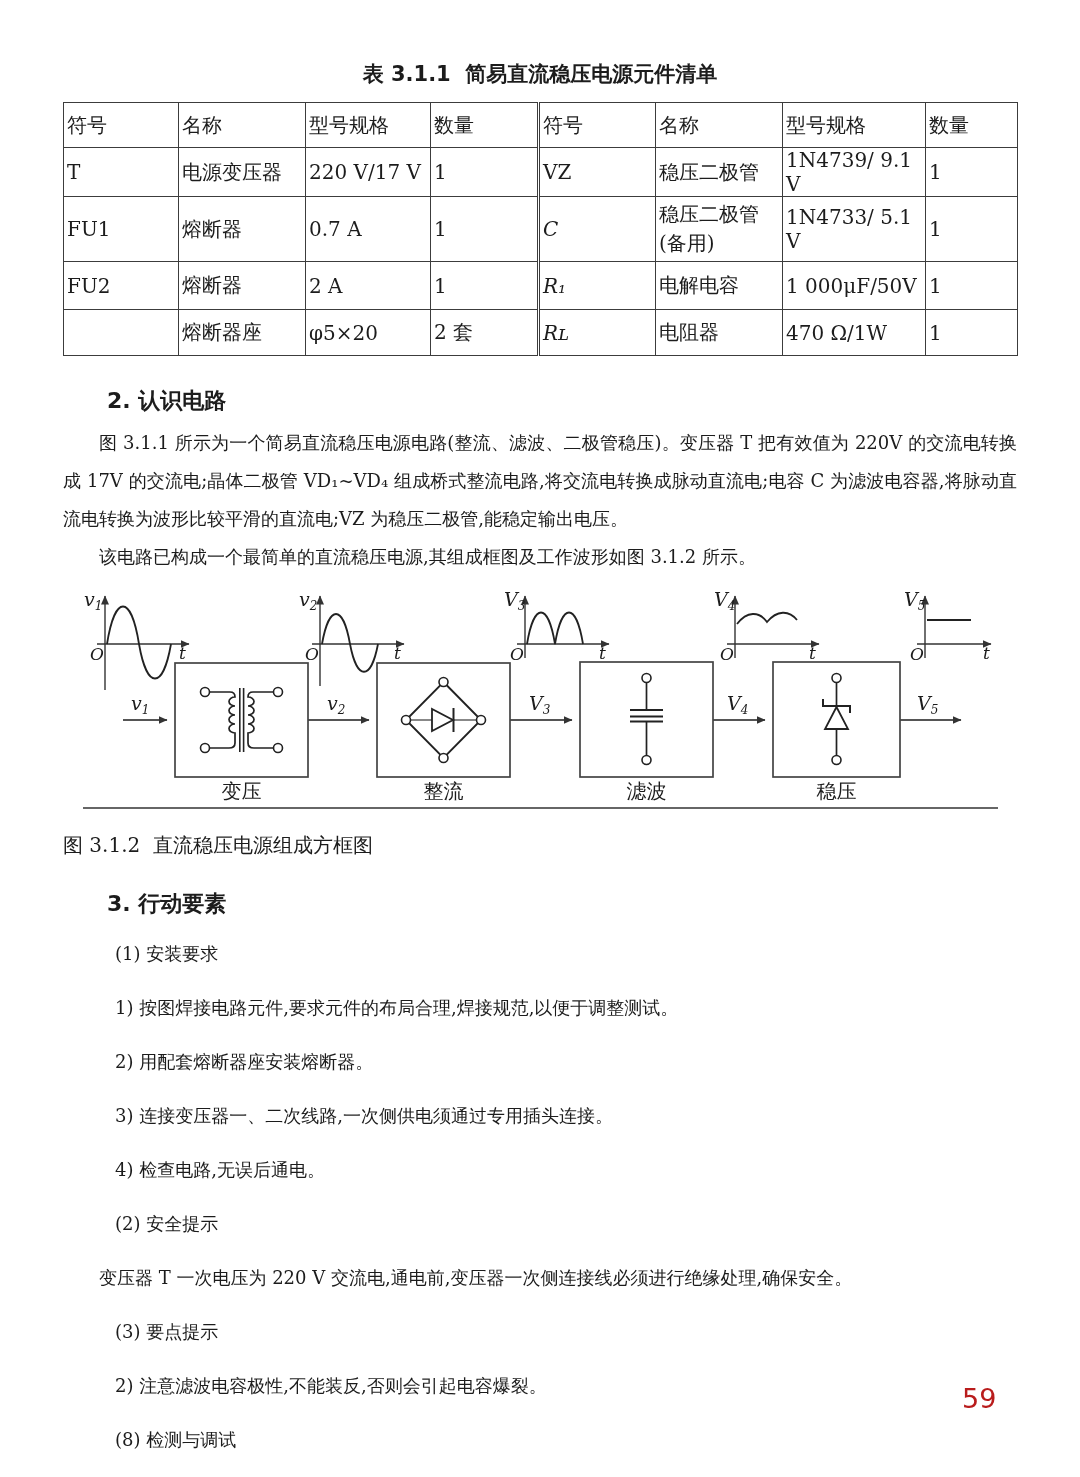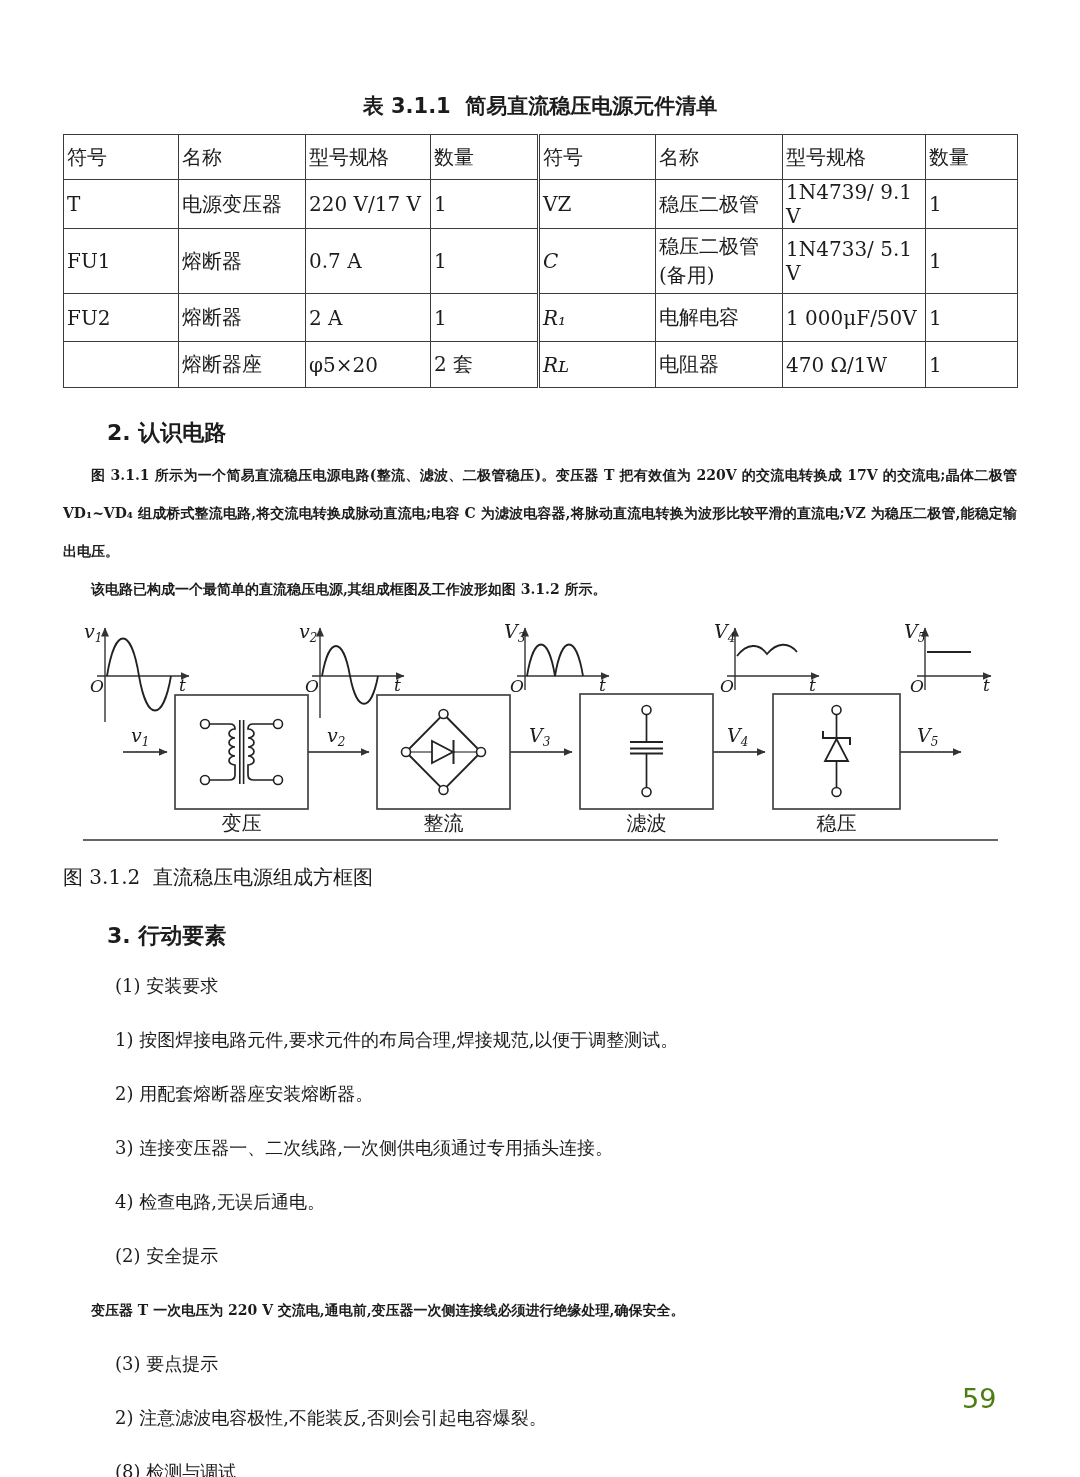--- a/index.html
+++ b/index.html
@@ -5,21 +5,21 @@
   html,body{margin:0;padding:0;}
   body{
     width:1080px;height:1477px;overflow:hidden;background:#ffffff;
     color:#1c1c1c;
     font-family:"DejaVu Serif","Liberation Serif",serif;
     position:relative;
   }
   .content{padding:0 63px;}
   .table-title{
     text-align:center;font-weight:bold;font-size:21px;
-    padding-top:92px;margin-bottom:14px;white-space:pre-wrap;
+    padding-top:60px;margin-bottom:14px;white-space:pre-wrap;
     font-family:"DejaVu Sans","Liberation Sans",sans-serif;
   }
   table.parts{
     width:954px;border-collapse:collapse;table-layout:fixed;
     font-size:20px;
   }
   table.parts th,table.parts td{
     border:1.5px solid #3c3c3c;text-align:left;vertical-align:middle;
     font-weight:normal;padding:0 3px;overflow:hidden;
   }
@@ -36,33 +36,33 @@
   table.parts tbody tr:nth-child(3) td{height:47px;}
   table.parts tbody tr:nth-child(4) td{height:45px;margin-left:40px;}
   table.parts tbody tr:nth-child(5) td{height:45px;}
   .pre{white-space:pre-line;line-height:1.45;}
   .ital{font-style:italic;}
   .sec-heading{
     font-weight:bold;font-size:22px;margin:30px 0 8px 0;text-indent:2em;
     font-family:"DejaVu Sans","Liberation Sans",sans-serif;
   }
   .para{
-    font-size:14px;line-height:38px;margin:0;text-indent:2em;
-    text-align:justify;white-space:pre-wrap;font-weight:bold;
+    font-size:18px;line-height:38px;margin:0;text-indent:2em;
+    text-align:justify;white-space:pre-wrap;
   }
   .line{
     font-size:18px;line-height:38px;margin:16px;text-indent:2em;
     white-space:pre-wrap;
   }
   .fig{margin:10px 0 0 20px;}
   .fig-caption{
     text-align:left;font-size:20px;margin:14px 0 4px 0;white-space:pre-wrap;
   }
   .pagenum{
-    position:absolute;top:1383px;left:962px;font-size:27px;color:#4d7c0f;
+    position:absolute;top:1383px;left:962px;font-size:27px;color:#b91c1c;
     font-family:"DejaVu Sans","Liberation Sans",sans-serif;
   }
   svg text{fill:#1c1c1c;}
   .axis-lbl{font:italic 17px "DejaVu Serif","Liberation Serif",serif;}
   .sig-lbl{font:italic 19px "DejaVu Serif","Liberation Serif",serif;}
   .sub-t{font-size:12px;}
   .blk-lbl{font:20px "DejaVu Sans","Liberation Sans",sans-serif;}
 </style>
 </head>
 <body>

